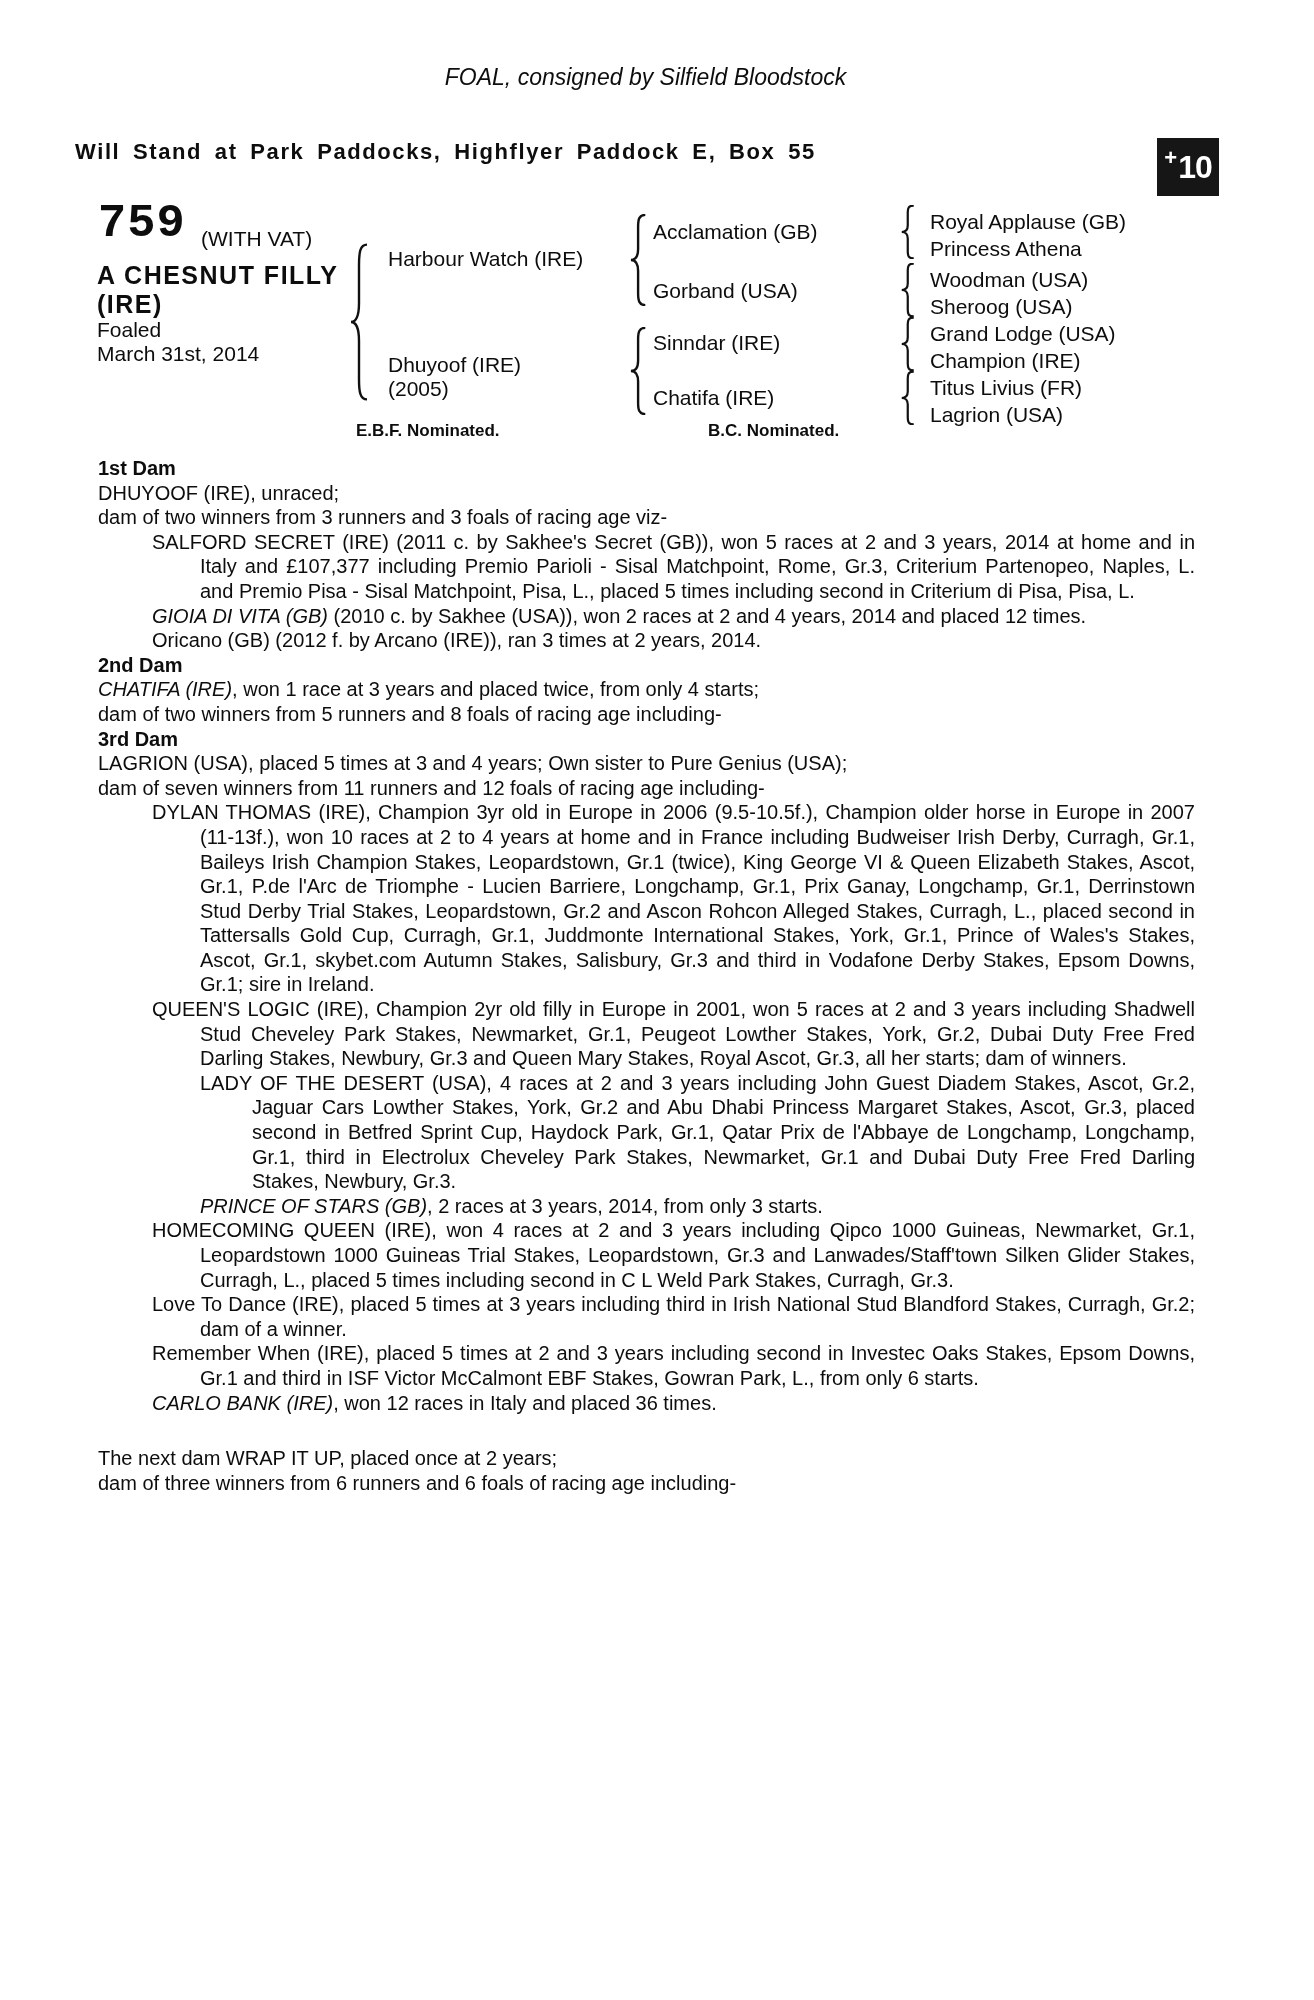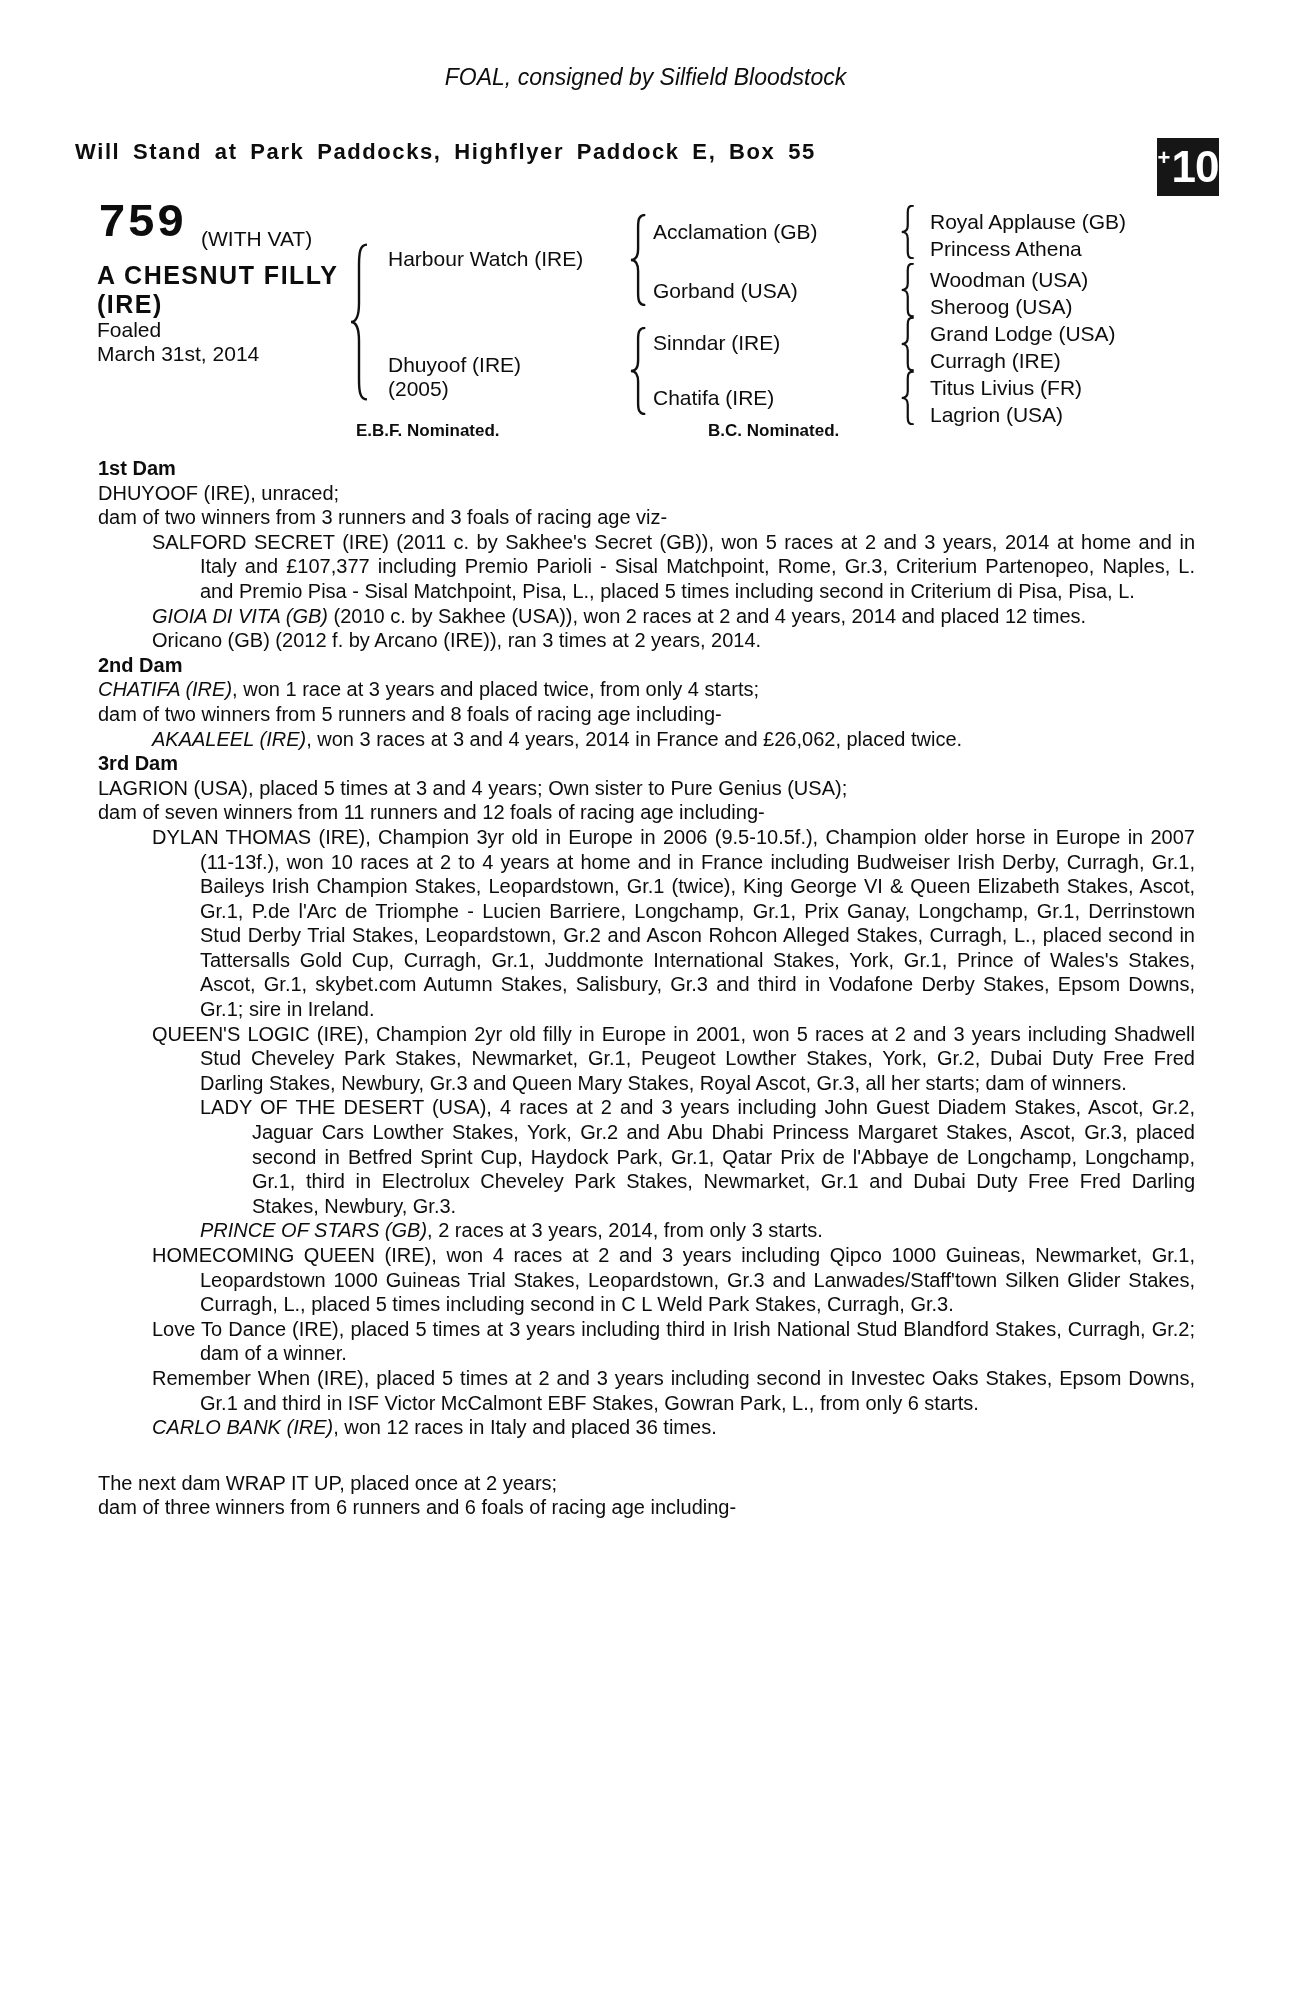--- a/index.html
+++ b/index.html
@@ -26,21 +26,21 @@
     letter-spacing:1.6px;
     word-spacing:5px;
   }
   .badge{
     left:1157px;top:138px;width:62px;height:58px;
     background:#161616;
     color:#fff;
     display:flex;align-items:center;justify-content:center;
   }
   .badge .plus{font-size:22px;font-weight:bold;position:relative;top:-9px;margin-right:1px;}
-  .badge .num{font-size:44px;font-weight:bold;letter-spacing:-1px;}
+  .badge .num{font-size:32px;font-weight:bold;letter-spacing:-1px;}
   .lot-number{left:98px;top:200px;font-size:47px;font-weight:bold;line-height:1;letter-spacing:1px;font-family:Liberation Mono, monospace;}
   .vat-note{left:201px;top:227px;font-size:21px;}
   .desc1{left:97px;top:261px;font-size:25px;font-weight:bold;letter-spacing:1.5px;}
   .desc2{left:97px;top:290px;font-size:25px;font-weight:bold;letter-spacing:1.5px;}
   .foaled{left:97px;top:318px;font-size:21px;}
   .foaled-date{left:97px;top:342px;font-size:21px;}
   .ped{font-size:21px;}
   .g1-sire{left:388px;top:247px;}
   .g1-dam{left:388px;top:353px;}
   .g1-damyear{left:388px;top:377px;}
@@ -125,41 +125,40 @@
   <div class="abs ped g1-damyear">(2005)</div>
   <div class="abs ped g2-0">Acclamation (GB)</div>
   <div class="abs ped g2-1">Gorband (USA)</div>
   <div class="abs ped g2-2">Sinndar (IRE)</div>
   <div class="abs ped g2-3">Chatifa (IRE)</div>
   <div class="abs ped g3-0">Royal Applause (GB)</div>
   <div class="abs ped g3-1">Princess Athena</div>
   <div class="abs ped g3-2">Woodman (USA)</div>
   <div class="abs ped g3-3">Sheroog (USA)</div>
   <div class="abs ped g3-4">Grand Lodge (USA)</div>
-  <div class="abs ped g3-5">Curragh (IRE)</div>
+  <div class="abs ped g3-5">Champion (IRE)</div>
   <div class="abs ped g3-6">Titus Livius (FR)</div>
   <div class="abs ped g3-7">Lagrion (USA)</div>
 
   <div class="abs nom nom-ebf">E.B.F. Nominated.</div>
   <div class="abs nom nom-bc">B.C. Nominated.</div>
 
   <div class="body-text" id="catalog-body">
       <div class="sec">
         <p class="sec-head">1st Dam</p>
         <p class="p0"><span>DHUYOOF (IRE), unraced;</span></p>
         <p class="p0"><span>dam of </span><span class="rb">two winners</span><span> from 3 runners and 3 foals of racing age viz-</span></p>
         <p class="p1 jst"><span class="rb">SALFORD SECRET (IRE)</span><span> (2011 c. by Sakhee's Secret (GB)), won 5 races at 2 and 3 years, 2014 at home and in Italy and £107,377 including Premio Parioli - Sisal Matchpoint, Rome, </span><span class="rb">Gr.3</span><span>, Criterium Partenopeo, Naples, </span><span class="rb">L.</span><span> and Premio Pisa - Sisal Matchpoint, Pisa, </span><span class="rb">L.</span><span>, placed 5 times including second in Criterium di Pisa, Pisa, </span><span class="rb">L.</span></p>
         <p class="p1 jst"><span class="ri">GIOIA DI VITA (GB)</span><span> (2010 c. by Sakhee (USA)), won 2 races at 2 and 4 years, 2014 and placed 12 times.</span></p>
         <p class="p1"><span>Oricano (GB) (2012 f. by Arcano (IRE)), ran 3 times at 2 years, 2014.</span></p>
       </div>
       <div class="sec gap">
         <p class="sec-head">2nd Dam</p>
         <p class="p0"><span class="ri">CHATIFA (IRE)</span><span>, </span><span class="rb">won</span><span> 1 race at 3 years and placed twice, from only 4 starts;</span></p>
         <p class="p0"><span>dam of </span><span class="rb">two winners</span><span> from 5 runners and 8 foals of racing age including-</span></p>
-        <p class="p1"><span class="ri">AKAALEEL (IRE)</span><span>, won 3 races at 3 and 4 years, 2014 in France and £26,062, placed twice.</span></p>
       </div>
       <div class="sec gap">
         <p class="sec-head">3rd Dam</p>
         <p class="p0"><span>LAGRION (USA), placed 5 times at 3 and 4 years; Own sister to </span><span class="rb">Pure Genius (USA)</span><span>;</span></p>
         <p class="p0"><span>dam of </span><span class="rb">seven winners</span><span> from 11 runners and 12 foals of racing age including-</span></p>
         <p class="p1 jst"><span class="rb">DYLAN THOMAS (IRE)</span><span>, Champion 3yr old in Europe in 2006 (9.5-10.5f.), Champion older horse in Europe in 2007 (11-13f.), won 10 races at 2 to 4 years at home and in France including Budweiser Irish Derby, Curragh, </span><span class="rb">Gr.1</span><span>, Baileys Irish Champion Stakes, Leopardstown, </span><span class="rb">Gr.1</span><span> (twice), King George VI &amp; Queen Elizabeth Stakes, Ascot, </span><span class="rb">Gr.1</span><span>, P.de l'Arc de Triomphe - Lucien Barriere, Longchamp, </span><span class="rb">Gr.1</span><span>, Prix Ganay, Longchamp, </span><span class="rb">Gr.1</span><span>, Derrinstown Stud Derby Trial Stakes, Leopardstown, </span><span class="rb">Gr.2</span><span> and Ascon Rohcon Alleged Stakes, Curragh, </span><span class="rb">L.</span><span>, placed second in Tattersalls Gold Cup, Curragh, </span><span class="rb">Gr.1</span><span>, Juddmonte International Stakes, York, </span><span class="rb">Gr.1</span><span>, Prince of Wales's Stakes, Ascot, </span><span class="rb">Gr.1</span><span>, skybet.com Autumn Stakes, Salisbury, </span><span class="rb">Gr.3</span><span> and third in Vodafone Derby Stakes, Epsom Downs, </span><span class="rb">Gr.1</span><span>; sire in Ireland.</span></p>
         <p class="p1 jst"><span class="rb">QUEEN'S LOGIC (IRE)</span><span>, Champion 2yr old filly in Europe in 2001, won 5 races at 2 and 3 years including Shadwell Stud Cheveley Park Stakes, Newmarket, </span><span class="rb">Gr.1</span><span>, Peugeot Lowther Stakes, York, </span><span class="rb">Gr.2</span><span>, Dubai Duty Free Fred Darling Stakes, Newbury, </span><span class="rb">Gr.3</span><span> and Queen Mary Stakes, Royal Ascot, </span><span class="rb">Gr.3</span><span>, all her starts; dam of winners.</span></p>
         <p class="p2 jst"><span class="rb">LADY OF THE DESERT (USA)</span><span>, 4 races at 2 and 3 years including John Guest Diadem Stakes, Ascot, </span><span class="rb">Gr.2</span><span>, Jaguar Cars Lowther Stakes, York, </span><span class="rb">Gr.2</span><span> and Abu Dhabi Princess Margaret Stakes, Ascot, </span><span class="rb">Gr.3</span><span>, placed second in Betfred Sprint Cup, Haydock Park, </span><span class="rb">Gr.1</span><span>, Qatar Prix de l'Abbaye de Longchamp, Longchamp, </span><span class="rb">Gr.1</span><span>, third in Electrolux Cheveley Park Stakes, Newmarket, </span><span class="rb">Gr.1</span><span> and Dubai Duty Free Fred Darling Stakes, Newbury, </span><span class="rb">Gr.3</span><span>.</span></p>
         <p class="p2"><span class="ri">PRINCE OF STARS (GB)</span><span>, 2 races at 3 years, 2014, from only 3 starts.</span></p>
         <p class="p1 jst"><span class="rb">HOMECOMING QUEEN (IRE)</span><span>, won 4 races at 2 and 3 years including Qipco 1000 Guineas, Newmarket, </span><span class="rb">Gr.1</span><span>, Leopardstown 1000 Guineas Trial Stakes, Leopardstown, </span><span class="rb">Gr.3</span><span> and Lanwades/Staff'town Silken Glider Stakes, Curragh, </span><span class="rb">L.</span><span>, placed 5 times including second in C L Weld Park Stakes, Curragh, </span><span class="rb">Gr.3</span><span>.</span></p>

